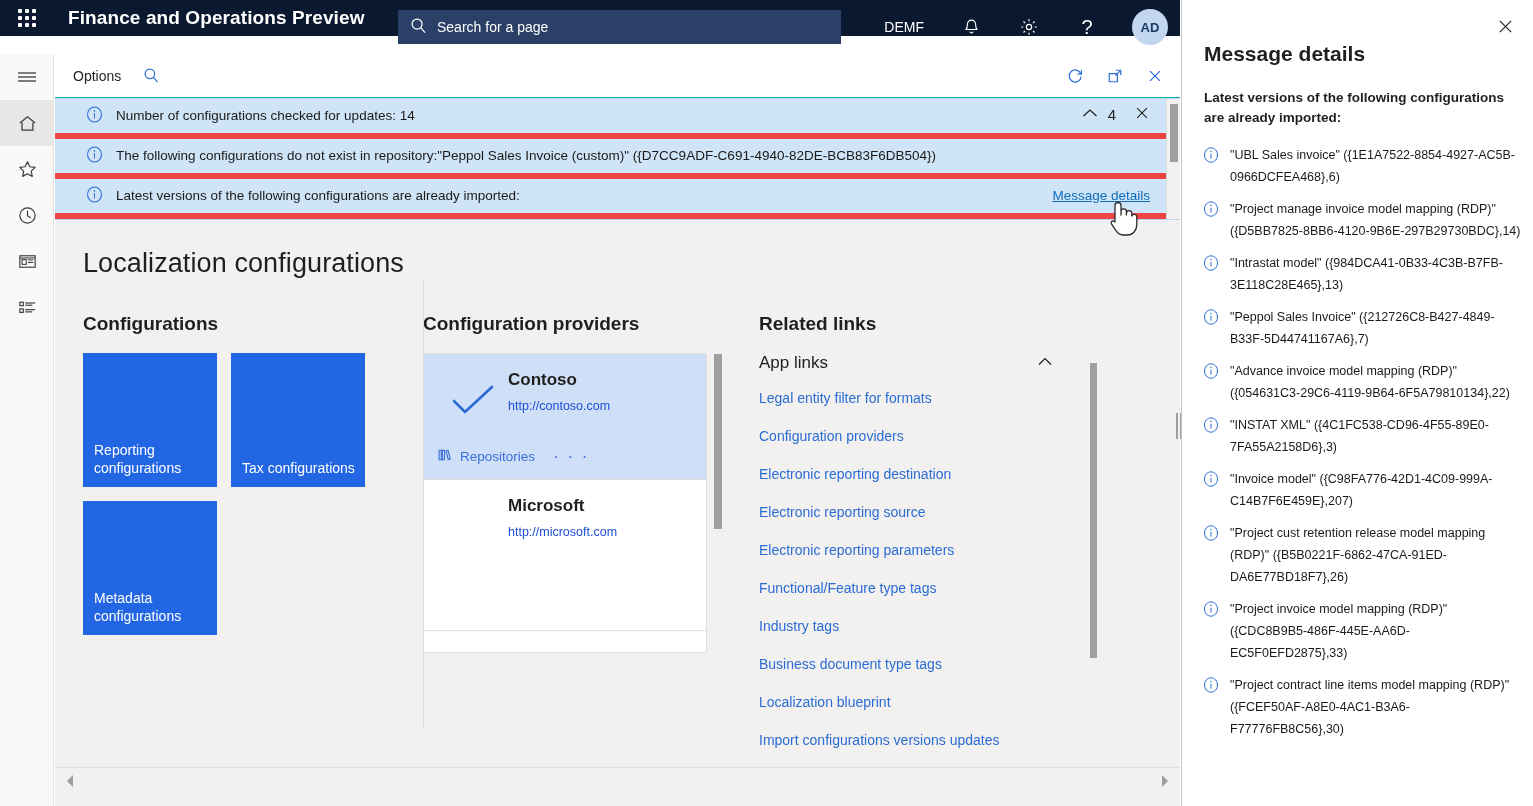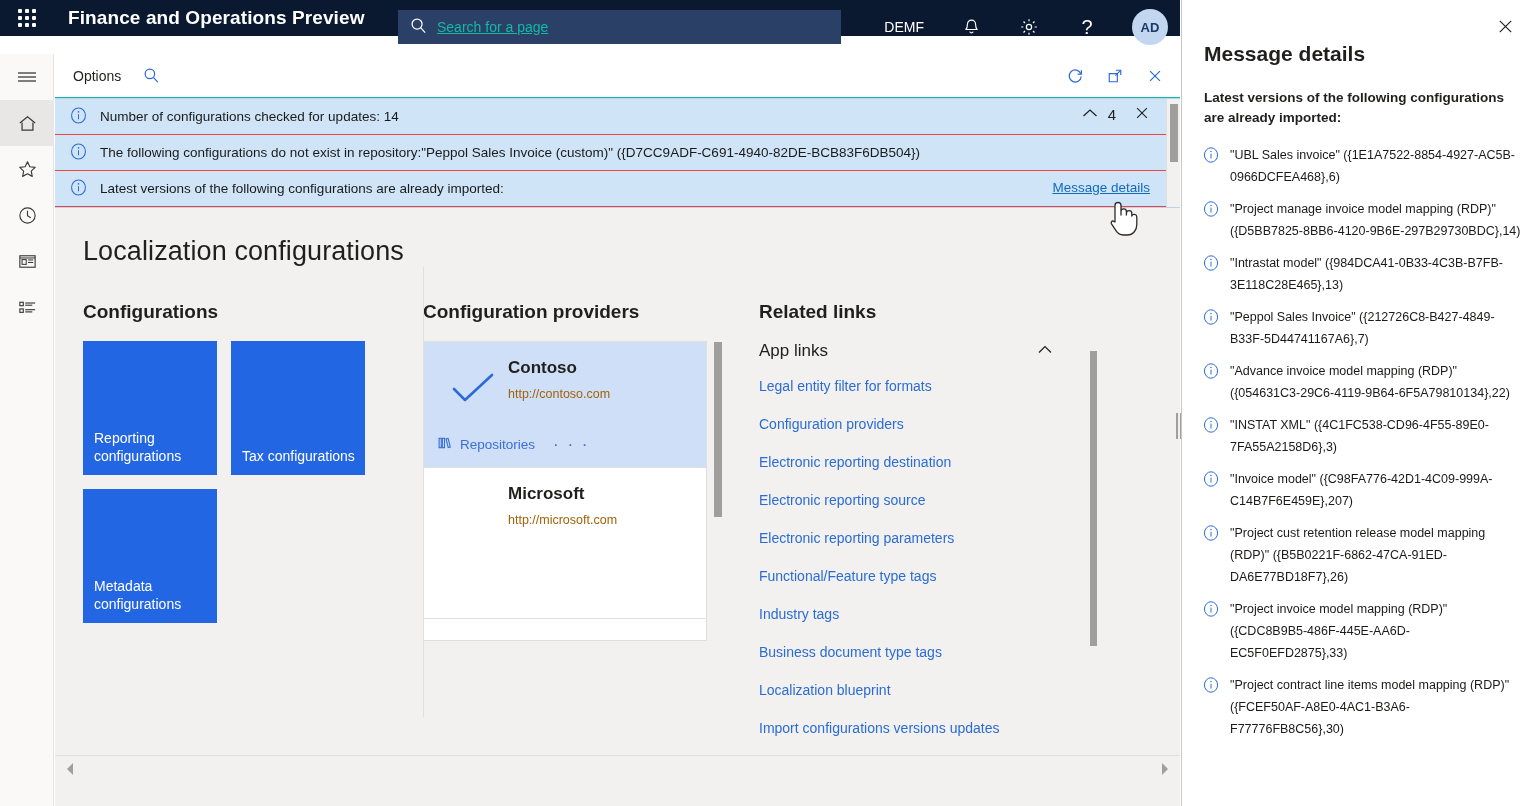--- a/index.html
+++ b/index.html
@@ -18,21 +18,21 @@
   }
   .waffle { width:54px; height:54px; display:flex; align-items:center; justify-content:center; cursor:pointer; }
   .waffle-grid { display:grid; grid-template-columns:repeat(3,4px); grid-template-rows:repeat(3,4px); gap:3px; }
   .waffle-grid i { display:block; width:4px; height:4px; background:#fff; border-radius:1px; }
   .app-title { font-size:19px; font-weight:600; margin-left:14px; letter-spacing:.1px; white-space:nowrap; }
   .searchbox {
     position:absolute; left:398px; top:10px; width:443px; height:34px;
     background:#2b4066; display:flex; align-items:center; padding:0 12px; cursor:text;
   }
   .searchbox .sicon { margin-right:10px; flex:0 0 auto; }
-  .searchbox .splaceholder { color:#14b8a6; font-size:14px;text-decoration:underline; }
+  .searchbox .splaceholder { color:#ffffff; font-size:14px; }
   .topright { position:absolute; right:0; top:0; height:54px; display:flex; align-items:center; gap:16px; padding-right:12px; }
   .tr-item { height:54px; min-width:42px; display:flex; align-items:center; justify-content:center; cursor:pointer; color:#fff; }
   .tr-company { font-size:14px; padding:0 10px; }
   .avatar {
     width:36px; height:36px; border-radius:50%; background:#c3d6f0; color:#1b3a63;
     display:flex; align-items:center; justify-content:center; font-size:13px; font-weight:600;
     margin-left:8px; cursor:pointer;
   }
 
   
@@ -58,21 +58,21 @@
   .cmd-right { position:absolute; right:8px; top:0; height:44px; display:flex; align-items:center; gap:6px; }
   .cmd-btn { width:34px; height:34px; display:flex; align-items:center; justify-content:center; cursor:pointer; }
 
   
   .msgbar {
     position:relative; margin:0; background:#cfe4f7; border:1px solid #b9d4ef; border-left:0; border-right:0;
     width:1125px;
   }
   .msgrow {
     position:relative; display:flex; align-items:center; min-height:36px;
-    padding:6px 60px 6px 14px; border-bottom:1px solid #ef4444;
+    padding:6px 60px 6px 30px; border-bottom:6px solid #ef4444;
   }
   .msgrow:last-child { border-bottom:0; }
   .msg-ico { flex:0 0 auto; margin-right:12px; }
   .msg-text { font-size:13.5px; color:#1b1a19; line-height:20px; }
   .msg-actions {
     position:absolute; right:30px; top:6px; display:flex; align-items:center; gap:8px;
   }
   .msg-count { font-size:15px; color:#201f1e; }
   .msg-link {
     position:absolute; right:30px; top:9px; color:#0f6cbd; font-size:13.5px;
@@ -100,21 +100,21 @@
   .tile span { position:absolute; left:11px; bottom:10px; right:8px; font-size:14px; line-height:18px; }
 
   
   .col-providers { width:336px; position:relative; }
   .prov-list { position:relative; width:284px; border:1px solid #e1dfdd; background:#fff; height:300px; }
   .prov-card { padding:16px 14px 10px 14px; border-bottom:1px solid #e1dfdd; position:relative; cursor:pointer; }
   .prov-card.selected { background:#cfdff7; }
   .prov-top { display:flex; align-items:flex-start; min-height:74px; }
   .prov-check { width:70px; flex:0 0 auto; display:flex; align-items:center; justify-content:center; padding-top:14px; }
   .prov-name { font-size:17px; font-weight:600; color:#201f1e; }
-  .prov-url { font-size:12.5px; color:#a16207; margin-top:9px; }
+  .prov-url { font-size:12.5px; color:#1d4ed8; margin-top:9px; }
   .prov-actions { display:flex; align-items:center; gap:18px; padding:4px 0 4px 0; }
   .prov-repo { color:#3a6fd8; font-size:13.5px; cursor:pointer; display:flex; align-items:center; gap:7px; }
   .prov-ellipsis { color:#3a6fd8; font-size:17px; letter-spacing:2px; cursor:pointer; line-height:10px; }
   .prov-scroll { position:absolute; left:288px; top:0; width:12px; height:288px; }
   .prov-thumb { position:absolute; left:2px; top:0; width:8px; height:175px; background:#a19f9d; }
   .prov-divider { position:absolute; left:0; top:-34px; width:1px; height:450px; background:#e1dfdd; }
 
   
   .col-links { width:340px; position:relative; }
   .links-head { display:flex; align-items:center; justify-content:space-between; width:296px; margin-bottom:6px; }

